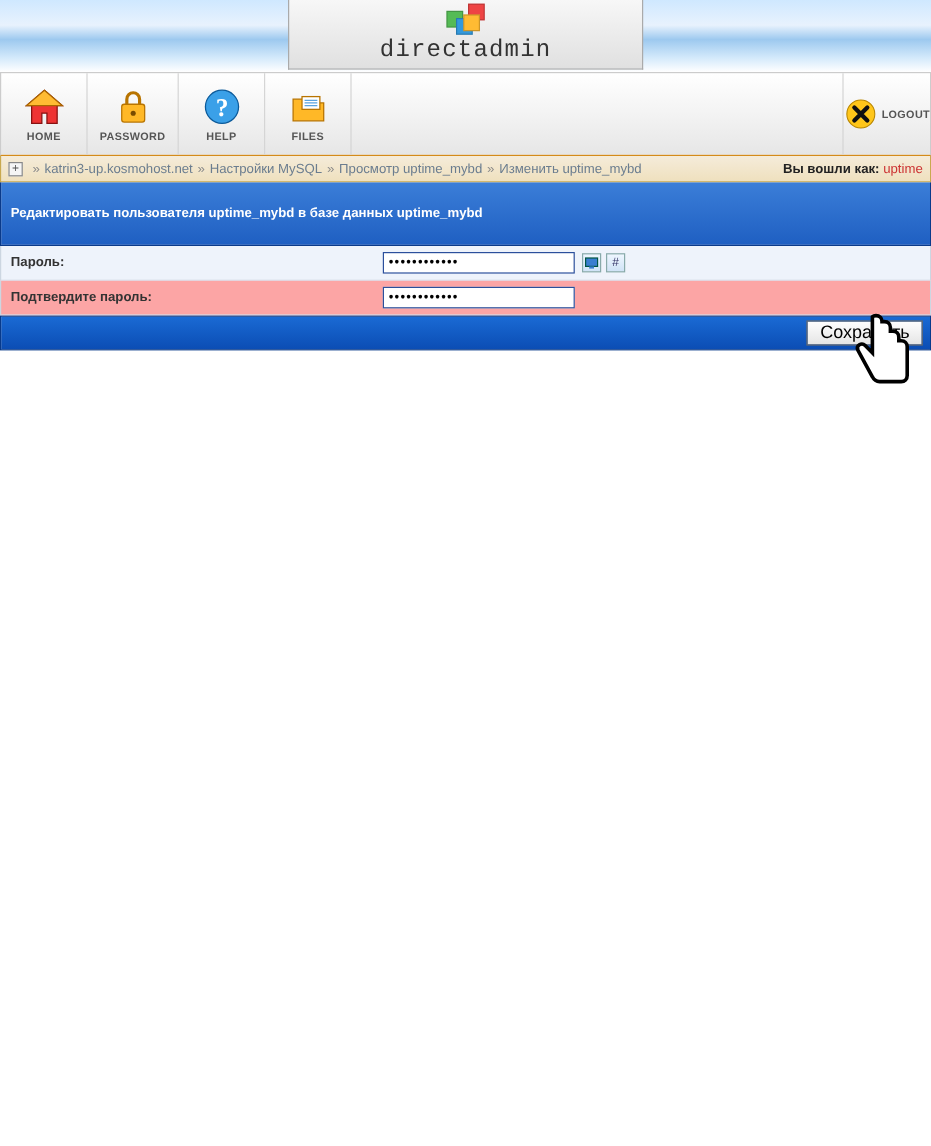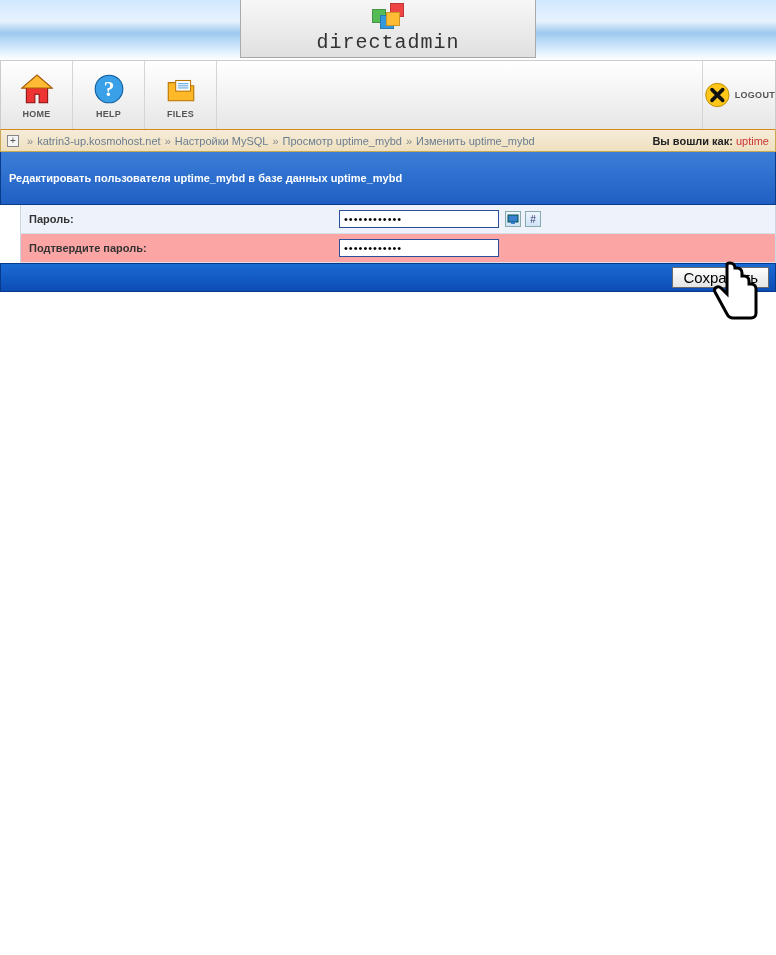--- a/index.html
+++ b/index.html
@@ -106,21 +106,20 @@
     border: 1px solid #0a3a8a;
     border-top: none;
   }
   .form-row {
     display: flex;
     align-items: center;
     padding: 5px 8px;
     border-left: 1px solid #ccd6e1;
     border-right: 1px solid #ccd6e1;
     border-bottom: 1px solid #d6deea;
-    margin-left: 20px;
   }
   .form-row.alt1 { background:#eef3fb; }
   .form-row.alt2 { background:#fca5a5; }
   .form-label {
     width: 310px;
     font-weight: bold;
     color: #333;
     font-size: 11px;
   }
   .form-input {
@@ -175,20 +174,28 @@
   </div>
 </div>
 
 <div class="toolbar">
   <div class="tb-btn">
     <svg class="tb-icon" viewBox="0 0 32 32">
       <polygon points="16,3 30,15 26,15 26,29 18,29 18,21 14,21 14,29 6,29 6,15 2,15" fill="#e33" stroke="#811" stroke-width="1"></polygon>
       <polygon points="16,3 30,15 2,15" fill="#fb3" stroke="#a60"></polygon>
     </svg>
     <span class="tb-label">HOME</span>
+  </div>
+  <div class="tb-btn" style="width:76px">
+    <svg class="tb-icon" viewBox="0 0 32 32">
+      <rect x="7" y="14" width="18" height="14" rx="2" fill="#ffb827" stroke="#b87400"></rect>
+      <path d="M11 14 v-4 a5 5 0 0 1 10 0 v4" fill="none" stroke="#b87400" stroke-width="2.5"></path>
+      <circle cx="16" cy="21" r="2" fill="#7a4c00"></circle>
+    </svg>
+    <span class="tb-label">PASSWORD</span>
   </div>
   <div class="tb-btn">
     <svg class="tb-icon" viewBox="0 0 32 32">
       <circle cx="16" cy="16" r="13" fill="#3aa0e8" stroke="#0b5a9a"></circle>
       <text x="16" y="23" font-size="20" font-weight="bold" fill="#fff" text-anchor="middle" font-family="Georgia">?</text>
     </svg>
     <span class="tb-label">HELP</span>
   </div>
   <div class="tb-btn">
     <svg class="tb-icon" viewBox="0 0 32 32">

